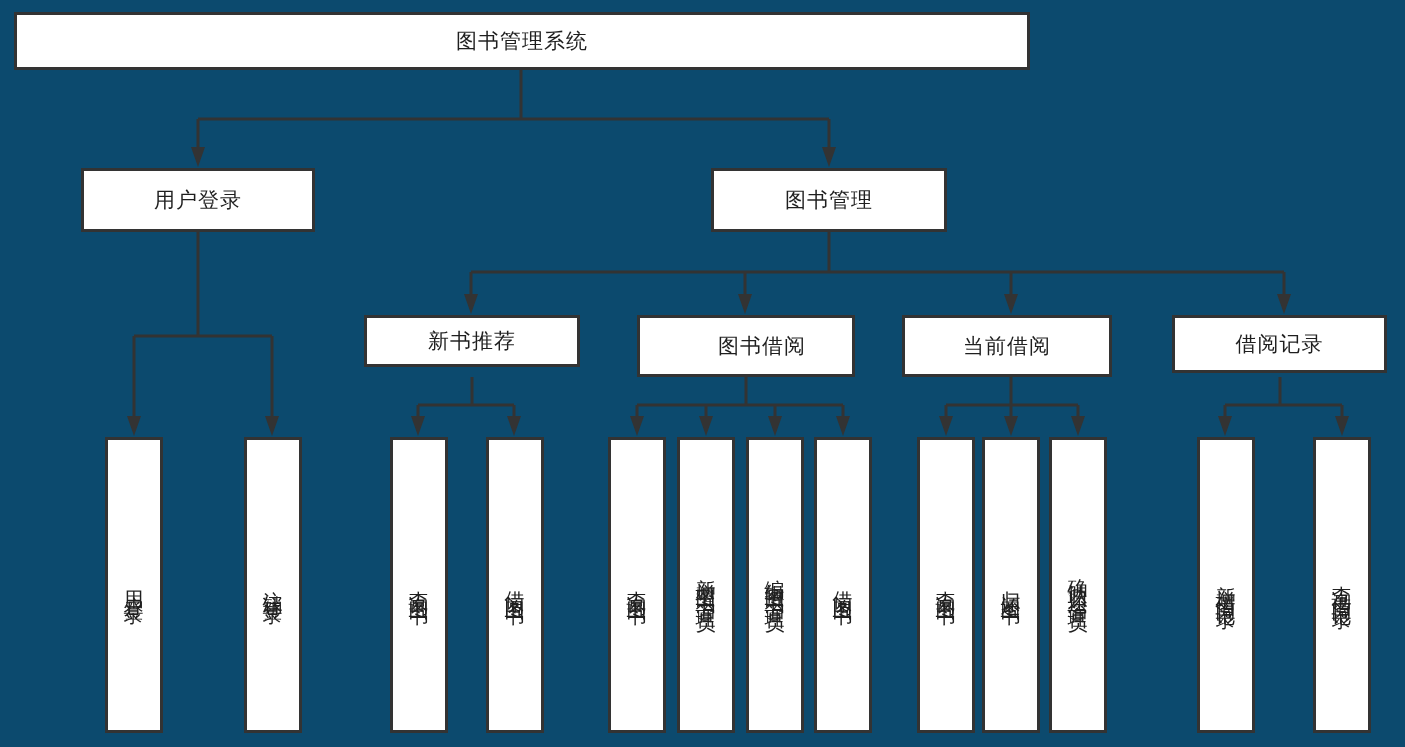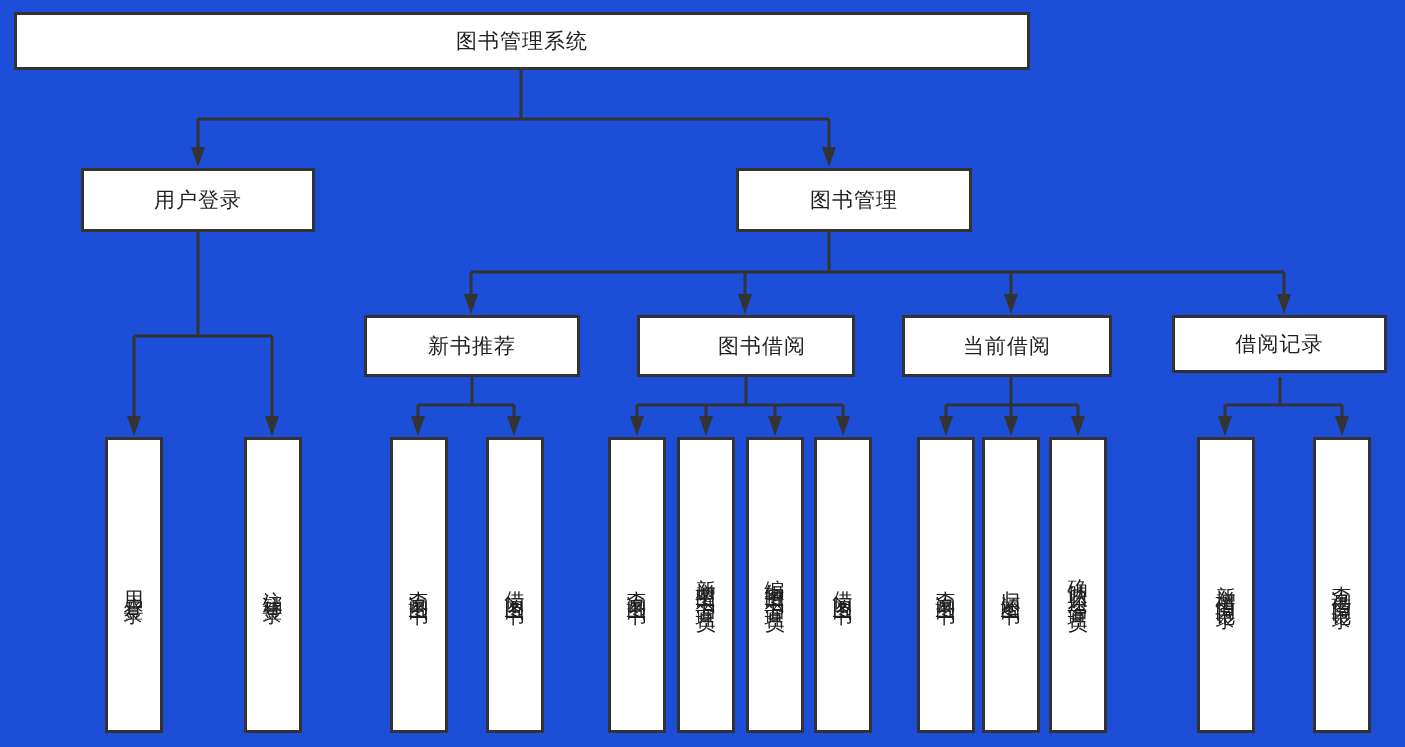--- a/index.html
+++ b/index.html
@@ -1,20 +1,20 @@
 <!DOCTYPE html>
 <html><head>
 <meta charset="utf-8">
 <style>
   html, body { margin: 0; padding: 0; background: #ffffff; }
   .canvas {
     position: relative;
     width: 1405px;
     height: 747px;
-    background: #1d4ed8;
+    background: #0c4a6e;
     font-family: "Liberation Sans", "DejaVu Sans", sans-serif;
     overflow: hidden;
   }
   .wires {
     position: absolute;
     left: 0; top: 0;
     width: 1405px; height: 747px;
     pointer-events: none;
   }
   .node {
@@ -109,25 +109,25 @@
     </g>
   </svg>
 
   <div class="node h" style="left:14px; top:12px; width:1016px; height:58px;">
     <span>图书管理系统</span>
   </div>
 
   <div class="node h" style="left:81px; top:168px; width:234px; height:64px;">
     <span>用户登录</span>
   </div>
-  <div class="node h" style="left:736px; top:168px; width:236px; height:64px;">
+  <div class="node h" style="left:711px; top:168px; width:236px; height:64px;">
     <span>图书管理</span>
   </div>
 
-  <div class="node h" style="left:364px; top:315px; width:216px; height:62px;">
+  <div class="node h" style="left:364px; top:315px; width:216px; height:52px;">
     <span>新书推荐</span>
   </div>
   <div class="node h" style="left:637px; top:315px; width:218px; height:62px;padding-left:32px;">
     <span>图书借阅</span>
   </div>
   <div class="node h" style="left:902px; top:315px; width:210px; height:62px;">
     <span>当前借阅</span>
   </div>
   <div class="node h" style="left:1172px; top:315px; width:215px; height:58px;">
     <span>借阅记录</span>

